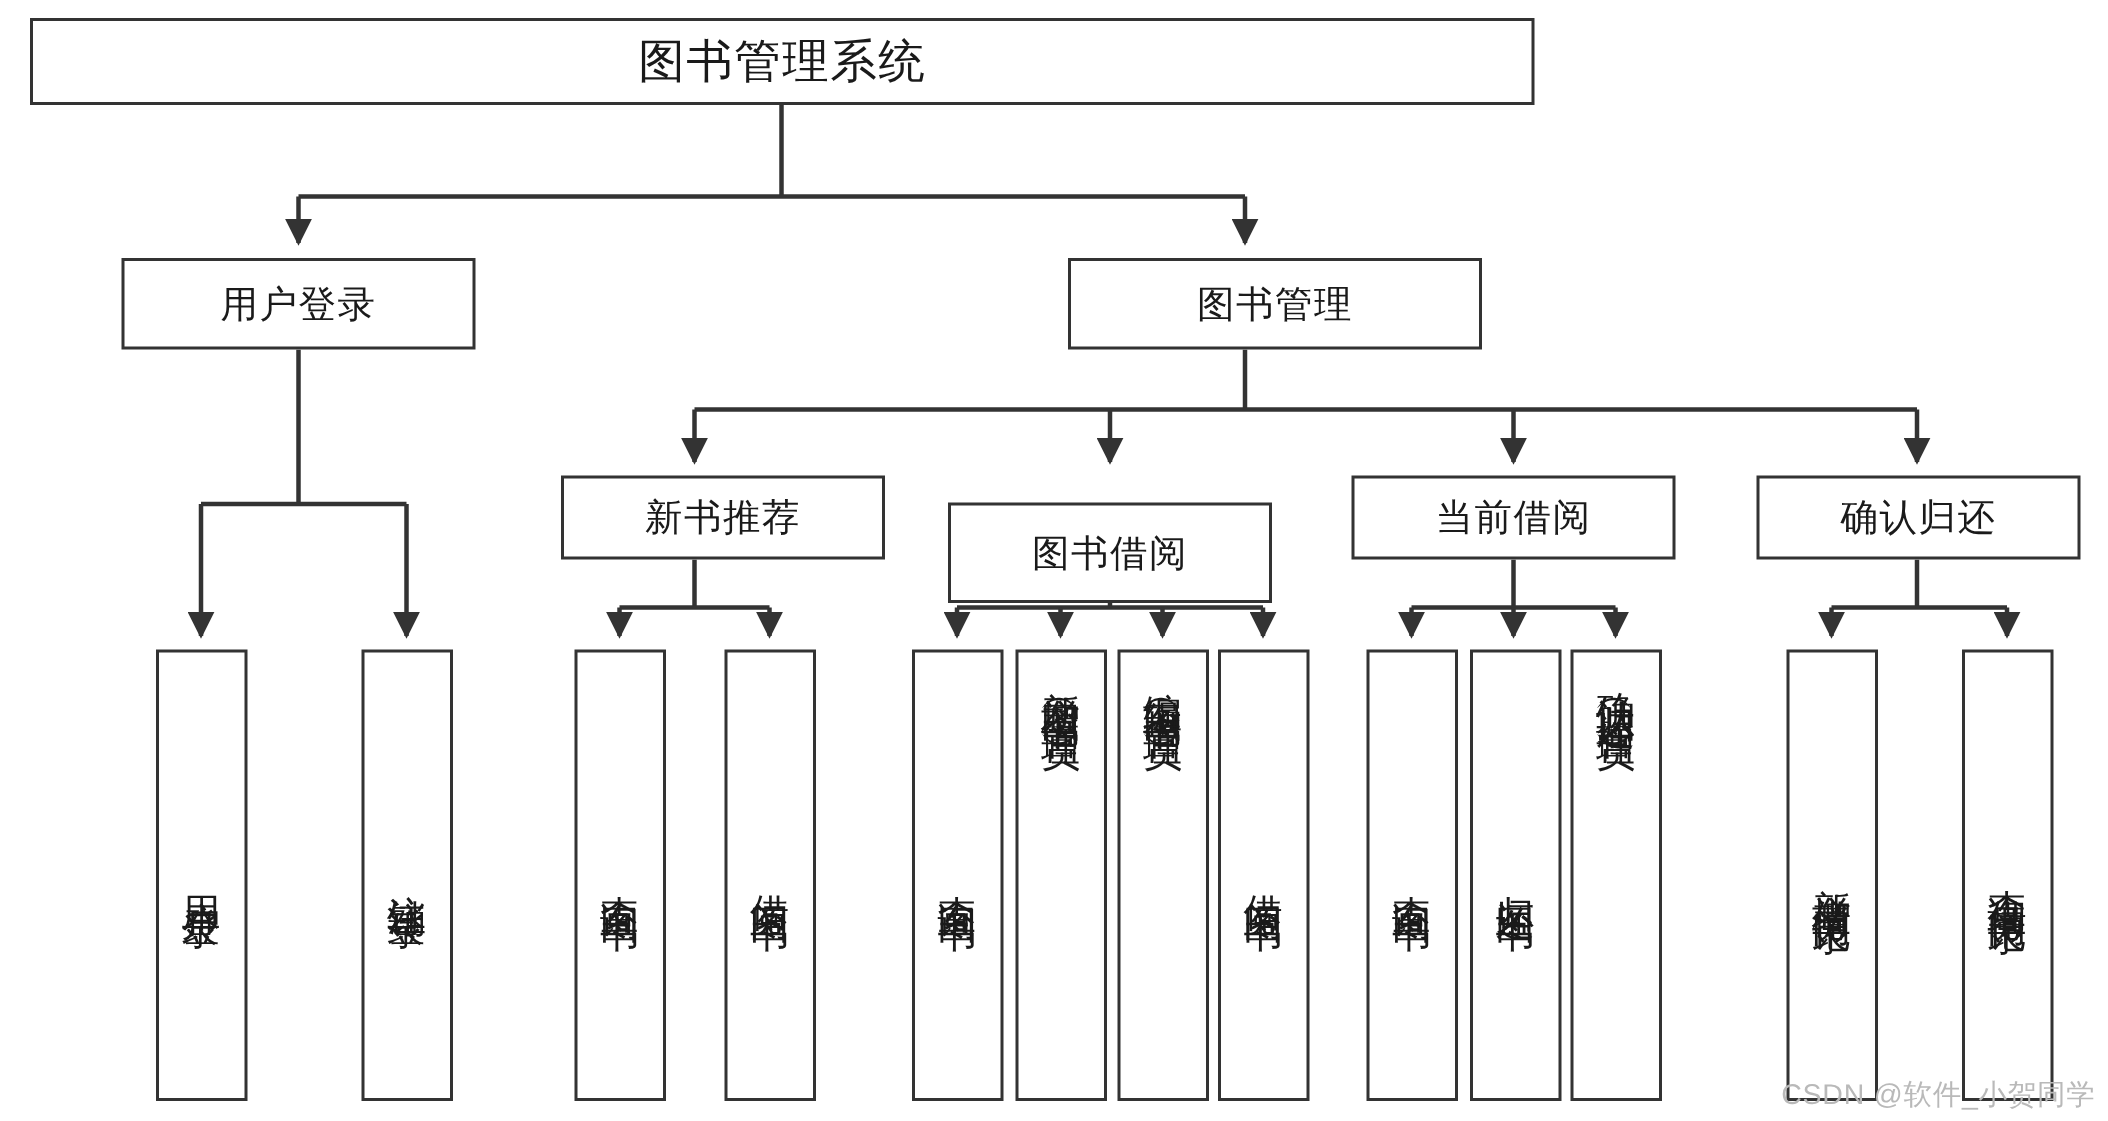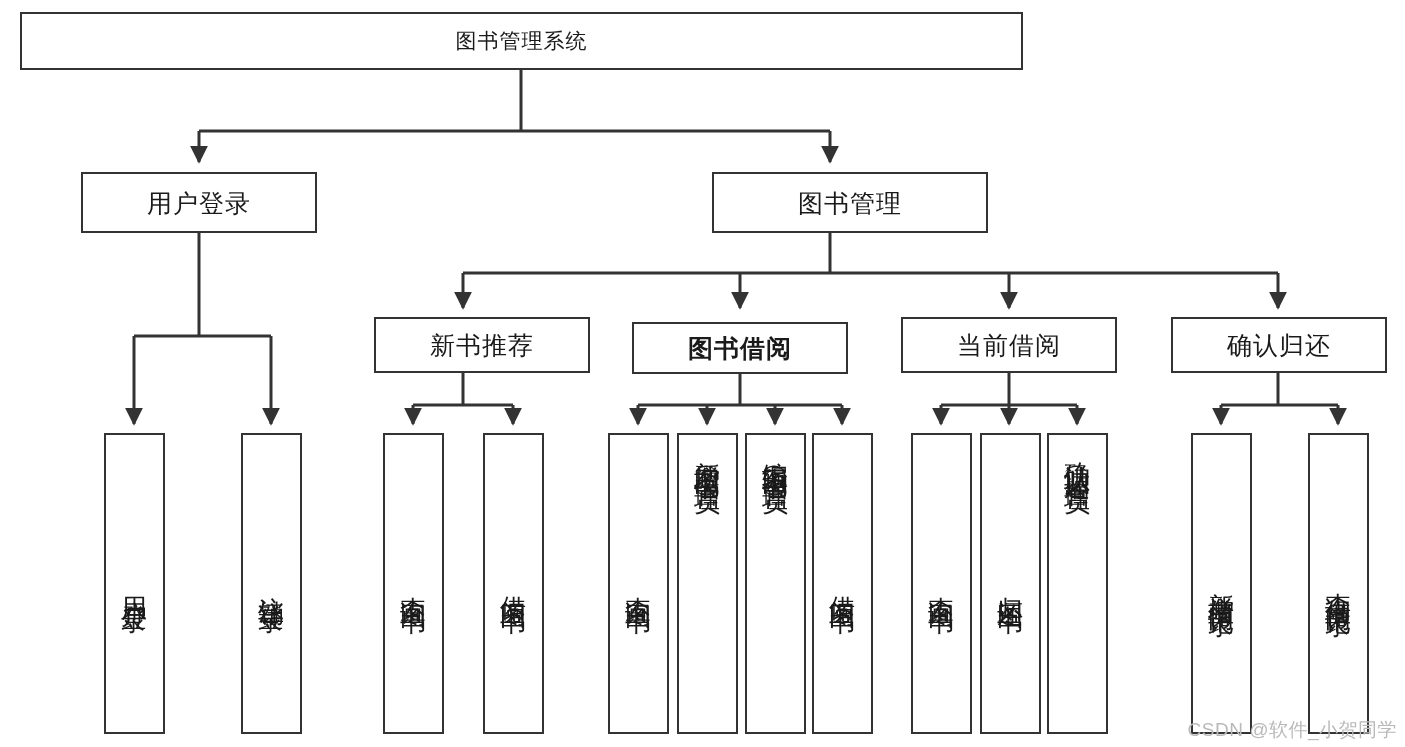--- a/index.html
+++ b/index.html
@@ -40,21 +40,21 @@
     text-align: center;
     line-height: 1.12;
     white-space: pre;
   }
   
   .node.h .label {
     font-size: 25px;
     letter-spacing: 1px;
   }
   .node.root .label {
-    font-size: 21px;
+    font-size: 31px;
     letter-spacing: 1px;
     text-align: center;
   }
   
   .node.v {
     align-items: flex-start;
     padding-top: 6px;
   }
   .node.v.mid {
     align-items: center;
@@ -140,21 +140,21 @@
   <div class="node h" style="left:81px; top:172px; width:236px; height:61px;">
     <span class="label">用户登录</span>
   </div>
   <div class="node h" style="left:712px; top:172px; width:276px; height:61px;">
     <span class="label">图书管理</span>
   </div>
 
   <div class="node h" style="left:362px; top:317px; width:216px; height:56px;margin-left:12px;">
     <span class="label">新书推荐</span>
   </div>
-  <div class="node h" style="left:632px; top:322px; width:216px; height:52px;font-weight:bold;">
+  <div class="node h" style="left:632px; top:335px; width:216px; height:67px;">
     <span class="label">图书借阅</span>
   </div>
   <div class="node h" style="left:901px; top:317px; width:216px; height:56px;">
     <span class="label">当前借阅</span>
   </div>
   <div class="node h" style="left:1171px; top:317px; width:216px; height:56px;">
     <span class="label">确认归还</span>
   </div>
 
   <div class="node v mid" style="left:104px; top:433px; width:61px; height:301px;">

